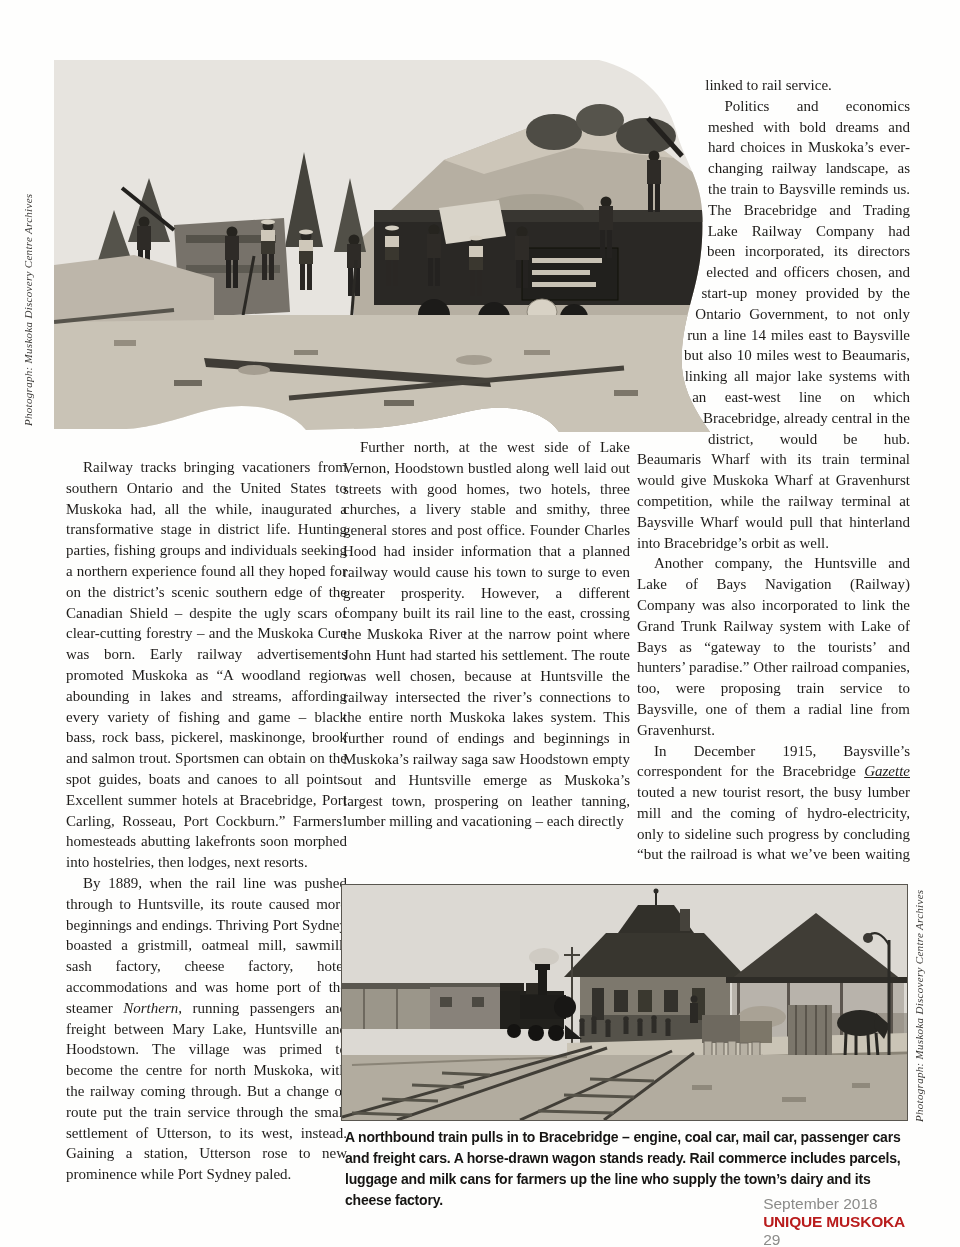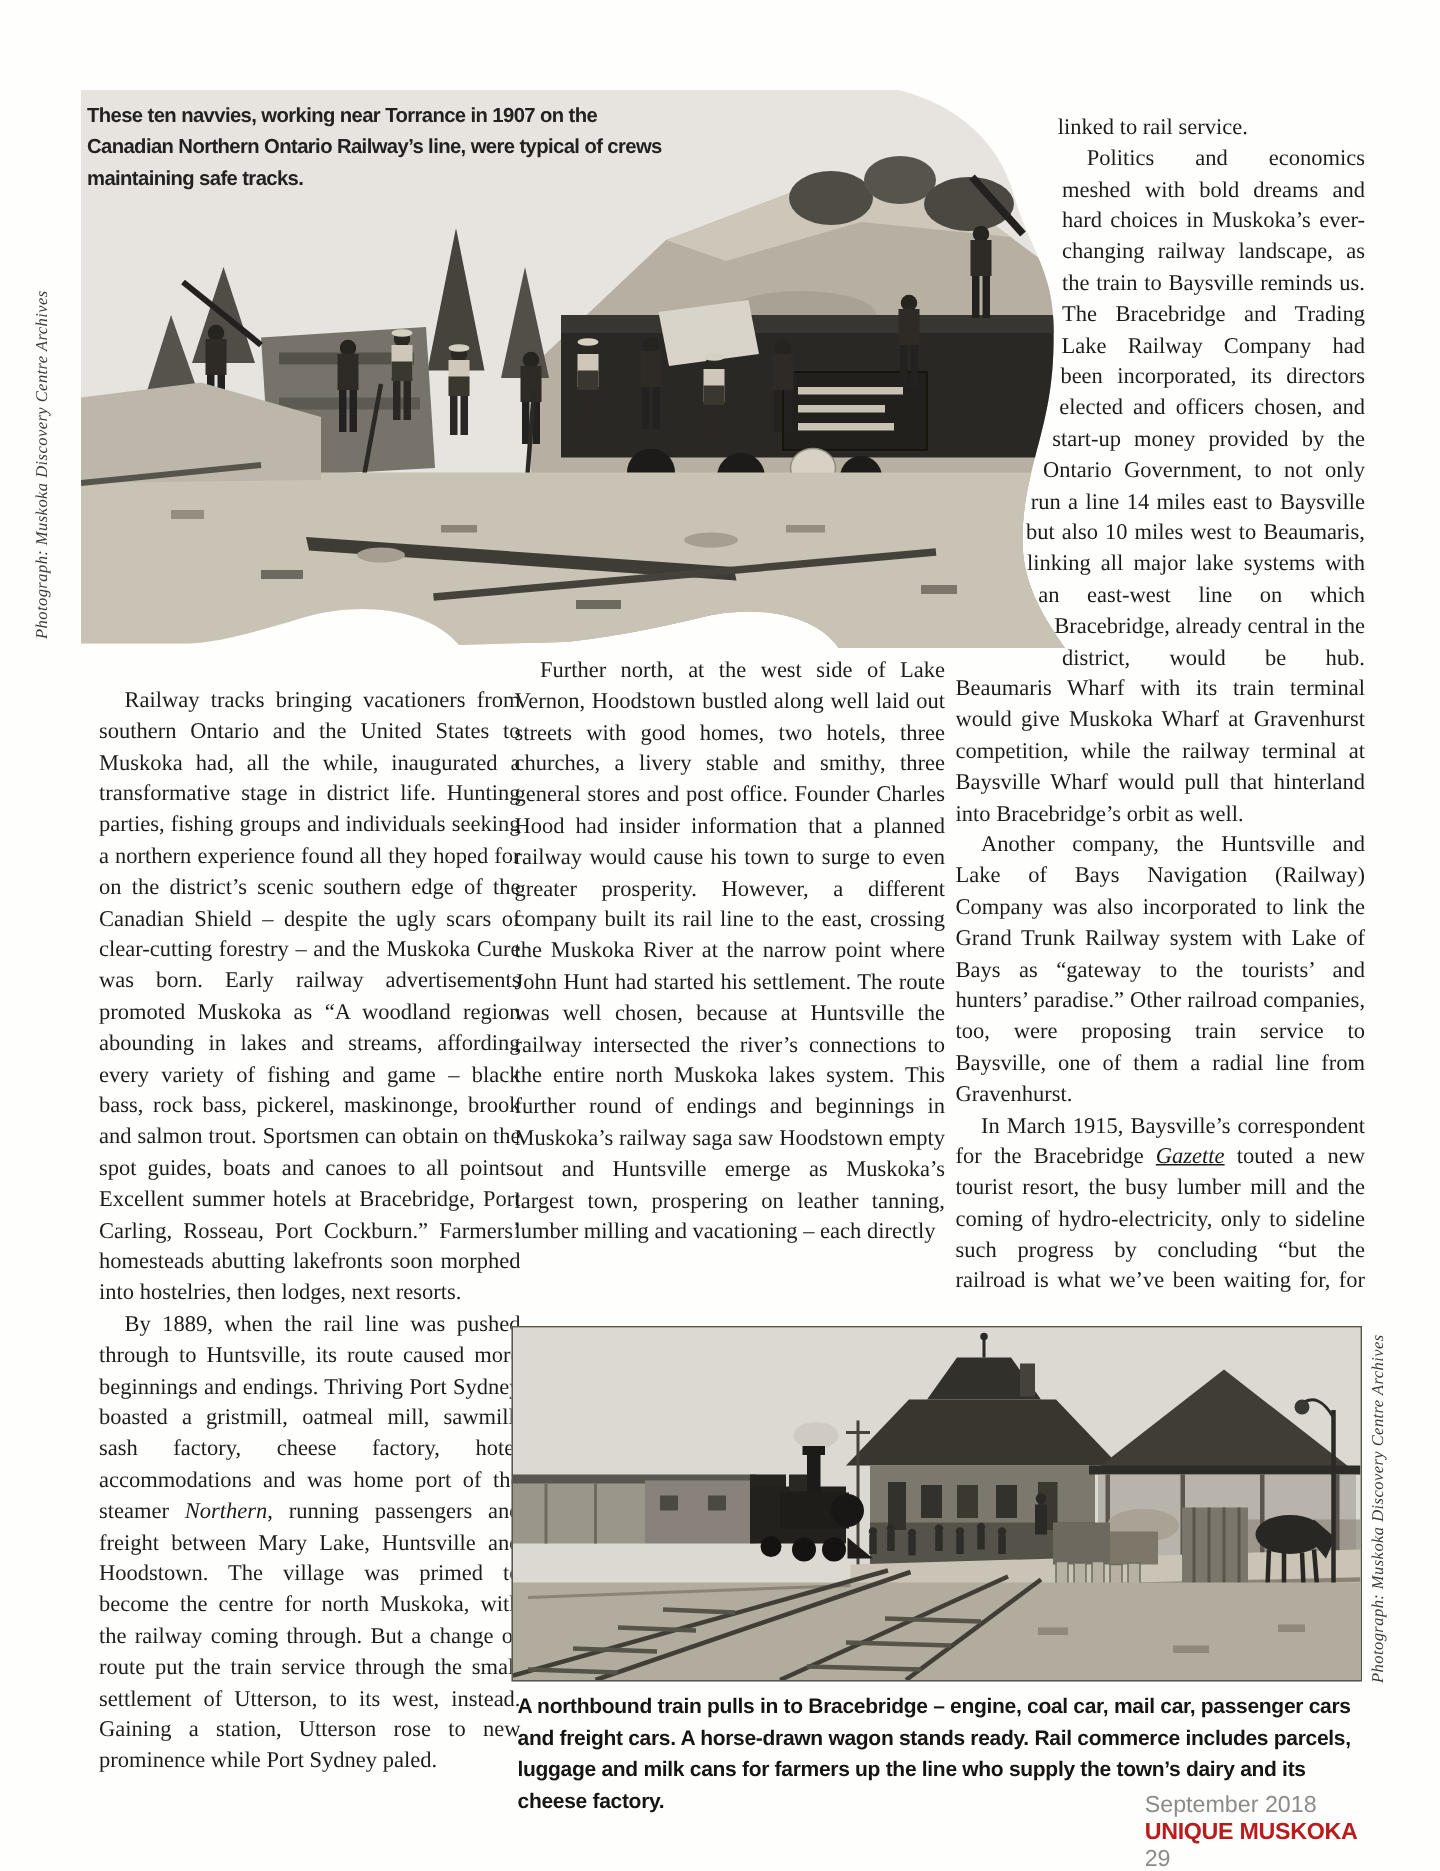--- a/index.html
+++ b/index.html
@@ -138,29 +138,28 @@
           <rect x="120" y="320" width="28" height="6" fill="#6f6a5f"></rect>
           <rect x="240" y="290" width="24" height="5" fill="#8a8477"></rect>
           <rect x="330" y="340" width="30" height="6" fill="#6f6a5f"></rect>
           <rect x="470" y="290" width="26" height="5" fill="#948d80"></rect>
           <rect x="560" y="330" width="24" height="6" fill="#7c766a"></rect>
           <ellipse cx="200" cy="310" rx="16" ry="5" fill="#a59e91"></ellipse>
           <ellipse cx="420" cy="300" rx="18" ry="5" fill="#a59e91"></ellipse>
         </g>
       </g>
     </svg>
-    <div class="photo-caption-overlay">These ten navvies, working near Torrance in 1907 on the Canadian Northern Ontario Railway’s line, were typical of crews maintaining safe tracks.</div>
   </div>
 
   <div class="col" id="col3">
     <div class="wrap-spacer"></div>
     <p class="no-indent">linked to rail service.</p>
     <p>Politics and economics meshed with bold dreams and hard choices in Muskoka’s ever-changing railway landscape, as the train to Baysville reminds us. The Bracebridge and Trading Lake Railway Company had been incorporated, its directors elected and officers chosen, and start-up money provided by the Ontario Government, to not only run a line 14 miles east to Baysville but also 10 miles west to Beaumaris, linking all major lake systems with an east-west line on which Bracebridge, already central in the district, would be hub. Beaumaris Wharf with its train terminal would give Muskoka Wharf at Gravenhurst competition, while the railway terminal at Baysville Wharf would pull that hinterland into Bracebridge’s orbit as well.</p>
     <p>Another company, the Huntsville and Lake of Bays Navigation (Railway) Company was also incorporated to link the Grand Trunk Railway system with Lake of Bays as “gateway to the tourists’ and hunters’ paradise.” Other railroad companies, too, were proposing train service to Baysville, one of them a radial line from Gravenhurst.</p>
-    <p><span>In March 1915, Baysville’s correspondent for the Bracebridge </span><span style="font-style: italic; text-decoration: underline;">Gazette</span><span> touted a new tourist resort, the busy lumber mill and the coming of hydro-electricity, only to sideline such progress by concluding “but the railroad is what we’ve been waiting for, for the last 20 years.”</span></p>
+    <p><span>In December 1915, Baysville’s correspondent for the Bracebridge </span><span style="font-style: italic; text-decoration: underline;">Gazette</span><span> touted a new tourist resort, the busy lumber mill and the coming of hydro-electricity, only to sideline such progress by concluding “but the railroad is what we’ve been waiting for, for the last 20 years.”</span></p>
 
   </div>
 
   <div class="col" id="col1">
     <p>Railway tracks bringing vacationers from southern Ontario and the United States to Muskoka had, all the while, inaugurated a transformative stage in district life. Hunting parties, fishing groups and individuals seeking a northern experience found all they hoped for on the district’s scenic southern edge of the Canadian Shield – despite the ugly scars of clear-cutting forestry – and the Muskoka Cure was born. Early railway advertisements promoted Muskoka as “A woodland region abounding in lakes and streams, affording every variety of fishing and game – black bass, rock bass, pickerel, maskinonge, brook and salmon trout. Sportsmen can obtain on the spot guides, boats and canoes to all points. Excellent summer hotels at Bracebridge, Port Carling, Rosseau, Port Cockburn.” Farmers’ homesteads abutting lakefronts soon morphed into hostelries, then lodges, next resorts.</p>
     <p><span>By 1889, when the rail line was pushed through to Huntsville, its route caused more beginnings and endings. Thriving Port Sydney boasted a gristmill, oatmeal mill, sawmill, sash factory, cheese factory, hotel accommodations and was home port of the steamer </span><span style="font-style: italic;">Northern</span><span>, running passengers and freight between Mary Lake, Huntsville and Hoodstown. The village was primed to become the centre for north Muskoka, with the railway coming through. But a change of route put the train service through the small settlement of Utterson, to its west, instead. Gaining a station, Utterson rose to new prominence while Port Sydney paled.</span></p>
   </div>
 
   <div class="col" id="col2">
     <p>Further north, at the west side of Lake Vernon, Hoodstown bustled along well laid out streets with good homes, two hotels, three churches, a livery stable and smithy, three general stores and post office. Founder Charles Hood had insider information that a planned railway would cause his town to surge to even greater prosperity. However, a different company built its rail line to the east, crossing the Muskoka River at the narrow point where John Hunt had started his settlement. The route was well chosen, because at Huntsville the railway intersected the river’s connections to the entire north Muskoka lakes system. This further round of endings and beginnings in Muskoka’s railway saga saw Hoodstown empty out and Huntsville emerge as Muskoka’s largest town, prospering on leather tanning, lumber milling and vacationing – each directly</p>

